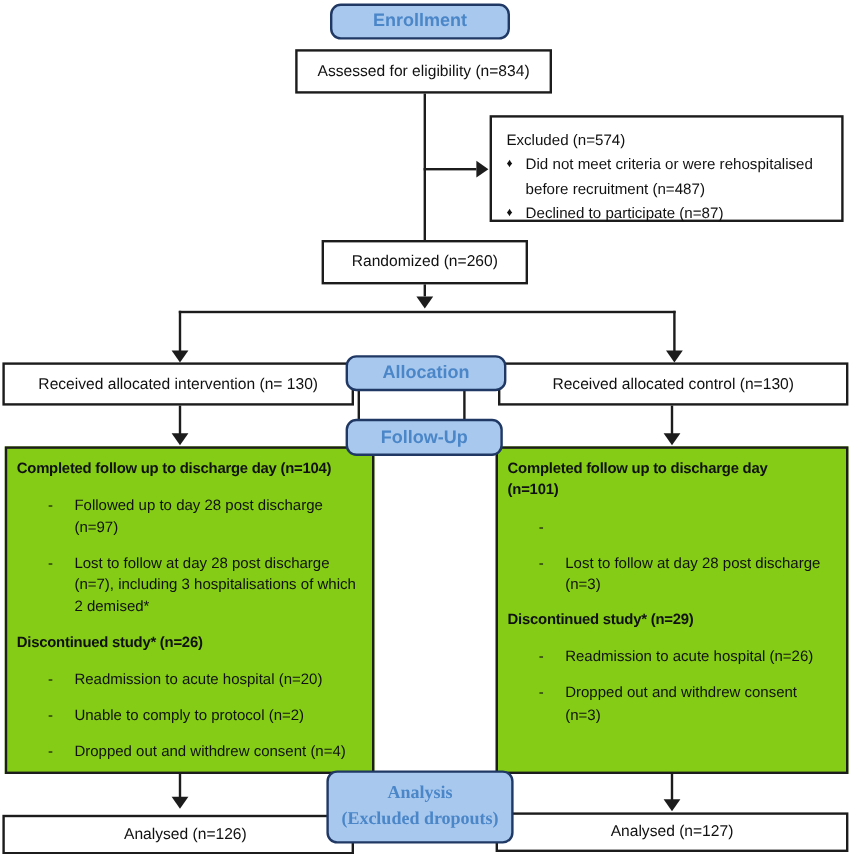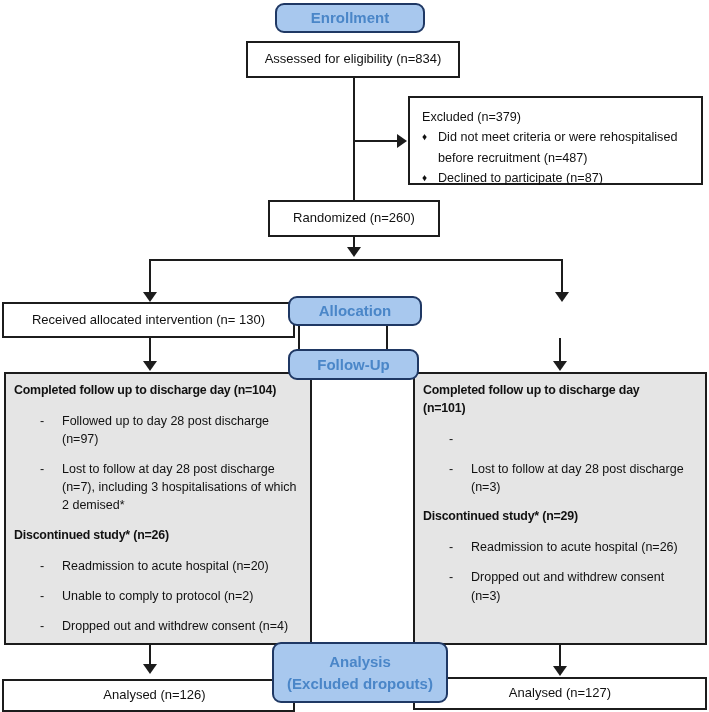--- a/index.html
+++ b/index.html
@@ -9,21 +9,21 @@
 
   
   .box {
     position:absolute; background:#fff; border:2px solid #1c1c1c; z-index:2;
     display:flex; align-items:center; justify-content:center;
     font-size:13px; text-align:center; line-height:1.25;
   }
 
   
   .bigbox {
-    position:absolute; background:#e5e5e5; border:2px solid #1c1c1c; z-index:2;
+    position:absolute; background:#84cc16; border:2px solid #1c1c1c; z-index:2;
     font-size:12.5px; padding:8px 8px 4px 8px; line-height:1.45;
   }
   .bigbox .sec-title { font-weight:bold; font-size:12.4px; letter-spacing:-0.2px; margin-bottom:12px; }
   .bigbox .sec-title.tight { white-space:nowrap; }
   .bigbox .sec-title.second { margin-top:4px; }
   .dash-item { display:flex; margin-bottom:12px; }
   .dash-item .dash { width:22px; margin-left:26px; flex:none; text-align:left; }
   .dash-item .itxt { flex:1; padding-right:2px; }
 
   
@@ -76,21 +76,21 @@
   <div class="box" style="left:246px; top:41px; width:214px; height:37px;">
     <span>Assessed for eligibility (n=834)</span>
   </div>
 
   <div class="vline" style="left:353px; top:78px; height:122px;"></div>
 
   <div class="hline" style="left:353px; top:140px; width:44px;"></div>
   <div class="arr-right" style="left:397px; top:134px;"></div>
 
   <div class="exbox" style="left:408px; top:96px; width:295px; height:89px;">
-    <div>Excluded (n=379)</div>
+    <div>Excluded (n=574)</div>
     <div class="ex-item">
       <span class="bullet">♦</span>
       <span class="itxt">Did not meet criteria or were rehospitalised before recruitment (n=487)</span>
     </div>
     <div class="ex-item">
       <span class="bullet">♦</span>
       <span class="itxt">Declined to participate (n=87)</span>
     </div>
   </div>
 
@@ -101,20 +101,23 @@
   <div class="vline" style="left:353px; top:237px; height:10px;"></div>
   <div class="arr-down" style="left:347px; top:247px;"></div>
   <div class="hline" style="left:149px; top:259px; width:414px;"></div>
   <div class="vline" style="left:149px; top:259px; height:34px;"></div>
   <div class="arr-down" style="left:143px; top:292px;"></div>
   <div class="vline" style="left:561px; top:259px; height:34px;"></div>
   <div class="arr-down" style="left:555px; top:292px;"></div>
 
   <div class="box" style="left:2px; top:302px; width:293px; height:36px;">
     <span>Received allocated intervention (n= 130)</span>
+  </div>
+  <div class="box" style="left:415px; top:302px; width:292px; height:36px;">
+    <span>Received allocated control (n=130)</span>
   </div>
 
   <div class="spine" style="left:298px; top:300px; width:90px; height:60px;"></div>
 
   <div class="badge" style="left:288px; top:296px; width:134px; height:30px;">
     <span>Allocation</span>
   </div>
 
   <div class="vline" style="left:149px; top:338px; height:24px;"></div>
   <div class="arr-down" style="left:143px; top:361px;"></div>
@@ -175,18 +178,18 @@
   <div class="vline" style="left:559px; top:645px; height:22px;"></div>
   <div class="arr-down" style="left:553px; top:666px;"></div>
 
   <div class="box" style="left:2px; top:679px; width:293px; height:33px;padding-left:12px;">
     <span>Analysed (n=126)</span>
   </div>
   <div class="box" style="left:413px; top:677px; width:294px; height:33px;">
     <span>Analysed (n=127)</span>
   </div>
 
-  <div class="badge" style="left:272px; top:642px; width:176px; height:61px; font-size:15px;">
+  <div class="badge" style="left:272px; top:642px; width:156px; height:61px; font-size:15px;font-family:Liberation Serif, serif;">
     <span>Analysis</span>
     <span>(Excluded dropouts)</span>
   </div>
 
 </div>
 
 </body></html>

